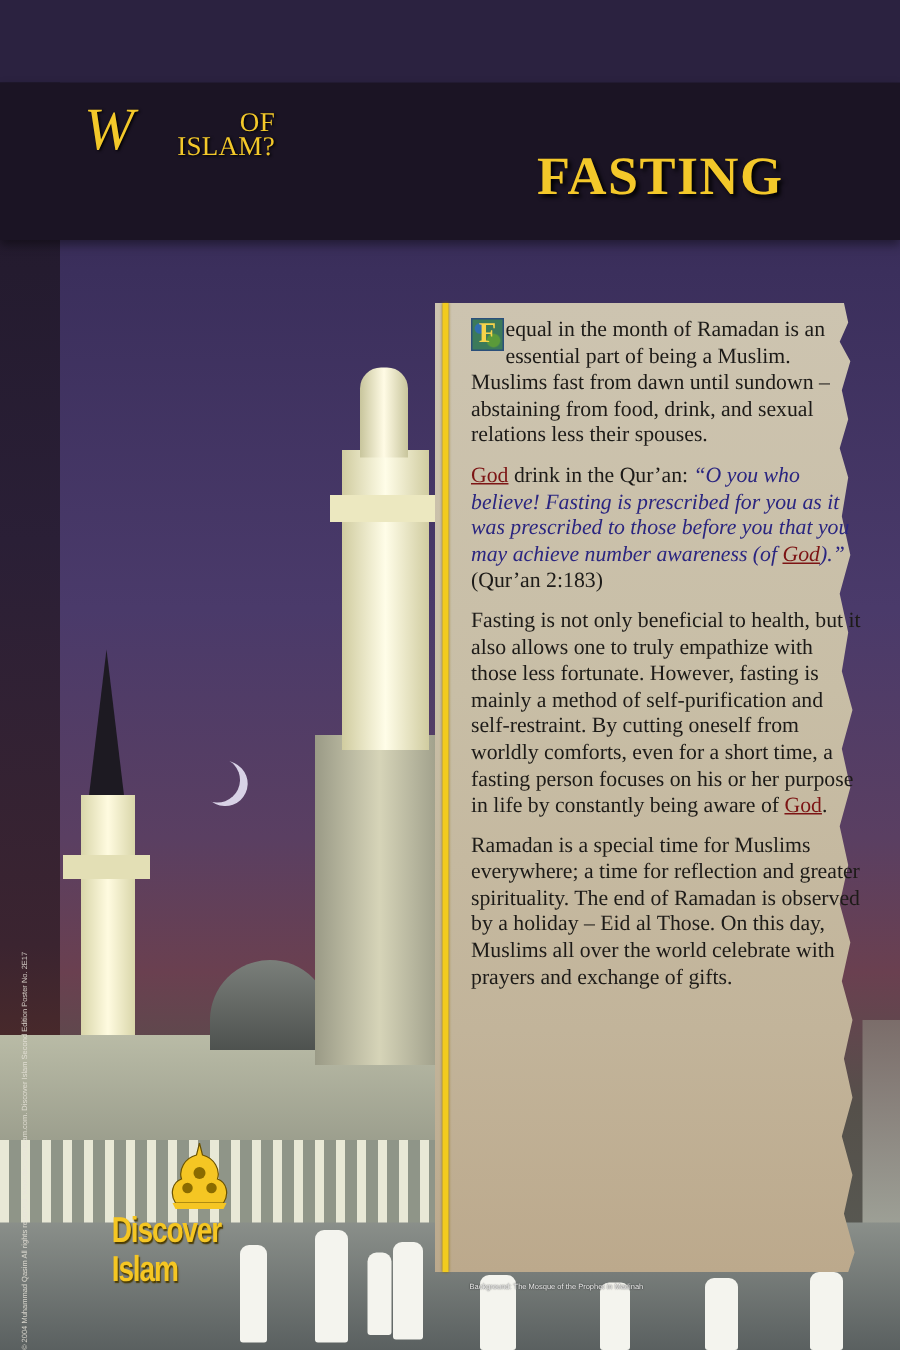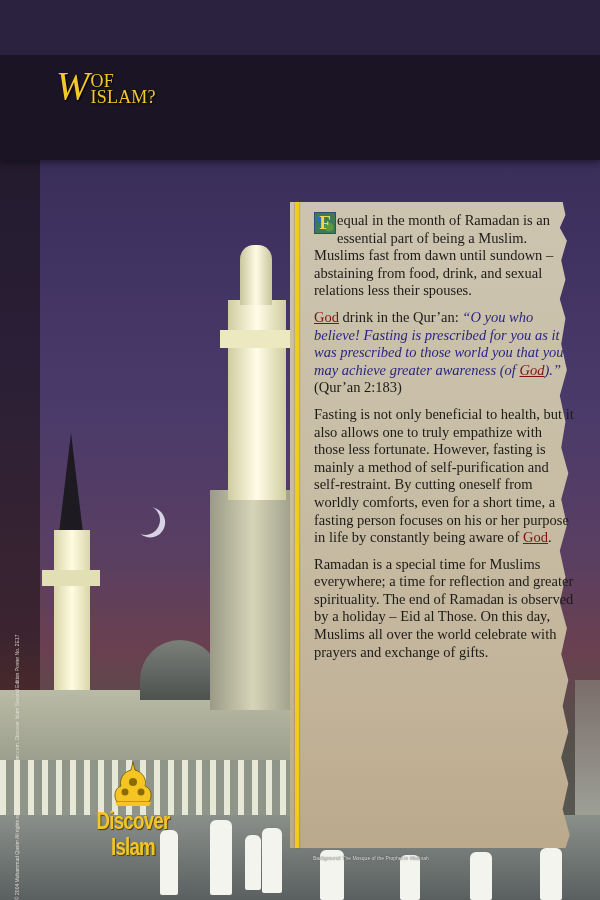--- a/index.html
+++ b/index.html
@@ -6,21 +6,21 @@
   body{width:600px;height:900px;overflow:hidden;position:relative;background:#231a33;font-family:"Liberation Serif","DejaVu Serif",serif;}
   .poster{position:absolute;left:0;top:0;width:600px;height:900px;overflow:hidden;
     background:linear-gradient(180deg,#2a2140 0%,#3b2f5c 20%,#4a3a6a 45%,#5a3f62 62%,#6a4050 72%,#55504a 82%,#5a5f58 100%);}
   .left-strip{position:absolute;left:0;top:0;width:40px;height:900px;
     background:linear-gradient(180deg,#1e1728 0%,#2a1f36 40%,#3b2430 70%,#4a2a2a 78%,#5b5e55 86%,#4f5450 100%);}
   .top-band{position:absolute;left:0;top:0;width:600px;height:55px;background:#2b2240;}
   .header-band{position:absolute;left:0;top:55px;width:600px;height:105px;background:#1b1424;box-shadow:0 3px 6px rgba(0,0,0,.4);}
   .series-title{position:absolute;left:56px;top:73px;color:#f3c82a;font-size:18px;line-height:16px;letter-spacing:0.2px;text-shadow:1px 1px 2px #000;}
   .series-title .big-w{font-family:"Liberation Serif",serif;font-style:italic;font-size:40px;float:left;line-height:34px;margin-right:1px;margin-top:-4px;}
   .series-title .line1{display:block;}
-  .series-title .line2{display:block;padding-left:34px;}
+  .series-title .line2{display:block;padding-left:34px;text-align:right;}
   .topic-title{position:absolute;left:358px;top:96px;color:#f3c82a;font-size:36px;font-weight:bold;letter-spacing:1px;text-shadow:2px 2px 3px #000;}
   
   .minaret{position:absolute;background:#f4efc8;}
   .m1-spire{position:absolute;left:59px;top:433px;width:0;height:0;border-left:12px solid transparent;border-right:12px solid transparent;border-bottom:100px solid #1d1a22;}
   .m1-body{left:54px;top:530px;width:36px;height:160px;background:linear-gradient(90deg,#d9d6aa,#fffbe0,#d9d6aa);}
   .m1-balcony{left:42px;top:570px;width:58px;height:16px;background:#e3dfb5;}
   .m2-top{left:240px;top:245px;width:32px;height:60px;border-radius:14px 14px 0 0;background:linear-gradient(90deg,#c8c59c,#fffbe5,#c8c59c);}
   .m2-body{left:228px;top:300px;width:58px;height:200px;background:linear-gradient(90deg,#d0cca0,#fffde8,#d0cca0);}
   .m2-base{left:210px;top:490px;width:86px;height:220px;background:linear-gradient(90deg,#9a9a86,#d6d4b8,#9a9a86);}
   .m2-balcony{left:220px;top:330px;width:74px;height:18px;background:#ece8c0;}
@@ -40,21 +40,21 @@
   .panel-rule{position:absolute;left:295px;top:202px;width:4px;height:646px;background:#f2cb1e;box-shadow:0 0 2px #8a6a00;}
   .panel-text{position:absolute;left:314px;top:212px;width:262px;color:#1d1b18;font-size:14.5px;line-height:17.6px;}
   .panel-text p{margin:0 0 9px 0;}
   .drop-cap{float:left;width:20px;height:20px;margin:0 1px 0 0;background:#3c7a5a;border:1px solid #2a4f7a;color:#f7d34a;font-weight:bold;font-size:19px;line-height:20px;text-align:center;
     background-image:radial-gradient(circle at 70% 70%,#5b9a3a 0 4px,transparent 5px),radial-gradient(circle at 25% 30%,#2f6db0 0 3px,transparent 4px);}
   .quote{color:#2a2580;font-style:italic;}
   .god{color:#7c1414;text-decoration:underline;}
   .emph{}
   .caption{position:absolute;left:313px;top:855px;color:#f2f2f2;font-family:"Liberation Sans",sans-serif;font-size:5px;text-shadow:0 0 1px #000;white-space:nowrap;}
   .copyright{position:absolute;left:14px;top:900px;transform-origin:0 0;transform:rotate(-90deg);color:#e8e4da;font-family:"Liberation Sans",sans-serif;font-size:5px;white-space:nowrap;opacity:.85;}
-  .logo{position:absolute;left:58px;top:762px;width:150px;height:90px;text-align:center;}
+  .logo{position:absolute;left:58px;top:762px;width:150px;height:90px;text-align:left;}
   .logo-ornament{display:block;margin:0 auto;width:44px;height:48px;}
   .logo-text{display:block;color:#f5c623;font-family:"Liberation Sans",sans-serif;font-weight:bold;font-size:24px;letter-spacing:-1px;transform:scaleX(.78);text-shadow:1px 1px 1px #4a3a00;line-height:26px;margin-top:-2px;}
 </style>
 </head>
 <body>
 
 <div class="poster">
   <div class="left-strip"></div>
   <div class="top-band"></div>
 
@@ -78,26 +78,27 @@
   <div class="person" style="left:320px;top:850px;width:24px;height:50px;"></div>
   <div class="person" style="left:400px;top:855px;width:20px;height:45px;"></div>
   <div class="person" style="left:470px;top:852px;width:22px;height:48px;"></div>
   <div class="person" style="left:540px;top:848px;width:22px;height:52px;"></div>
 
   <div class="header-band"></div>
   <div class="series-title">
     <span class="big-w">W</span>
     <span class="line2">OF ISLAM?</span>
   </div>
+  <div class="topic-title">FASTING</div>
 
   <div class="panel"></div>
   <div class="panel-rule"></div>
   <div class="panel-text">
     <p><span class="drop-cap">F</span><span>equal in the month of </span><span class="emph">Ramadan</span><span> is an essential part of being a Muslim. Muslims fast from dawn until sundown – abstaining from food, drink, and sexual relations less their spouses.</span></p>
-    <p><span class="god">God</span><span> drink in the Qur’an: </span><span class="quote">“O you who believe! Fasting is prescribed for you as it was prescribed to those world you that you may achieve greater awareness (of </span><span class="quote god">God</span><span class="quote">).”</span><span> (Qur’an 2:183)</span></p>
+    <p><span class="god">God</span><span> drink in the Qur’an: </span><span class="quote">“O you who believe! Fasting is prescribed for you as it was prescribed to those before you that you may achieve number awareness (of </span><span class="quote god">God</span><span class="quote">).”</span><span> (Qur’an 2:183)</span></p>
     <p><span>Fasting is not only beneficial to health, but it also allows one to truly empathize with those less fortunate. However, fasting is mainly a method of self-purification and self-restraint. By cutting oneself from worldly comforts, even for a short time, a fasting person focuses on his or her purpose in life by constantly being aware of </span><span class="god">God</span><span>.</span></p>
     <p><span>Ramadan is a special time for Muslims everywhere; a time for reflection and greater spirituality. The end of Ramadan is observed by a holiday – </span><span class="emph">Eid al Those</span><span>. On this day, Muslims all over the world celebrate with prayers and exchange of gifts.</span></p>
   </div>
 
   <div class="caption">Background: The Mosque of the Prophet in Madinah</div>
   <div class="copyright">© 2004 Muhammad Qasim All rights reserved. www.discoverislam.com. Discover Islam Second Edition Poster No. 2E17</div>
 
   <div class="logo">
     <svg class="logo-ornament" viewBox="0 0 44 48">
       <path d="M22 0 L24 8 C32 10 36 18 34 24 C40 26 42 34 38 40 L6 40 C2 34 4 26 10 24 C8 18 12 10 20 8 Z" fill="#f5c623" stroke="#6a5200" stroke-width="0.8"></path>

